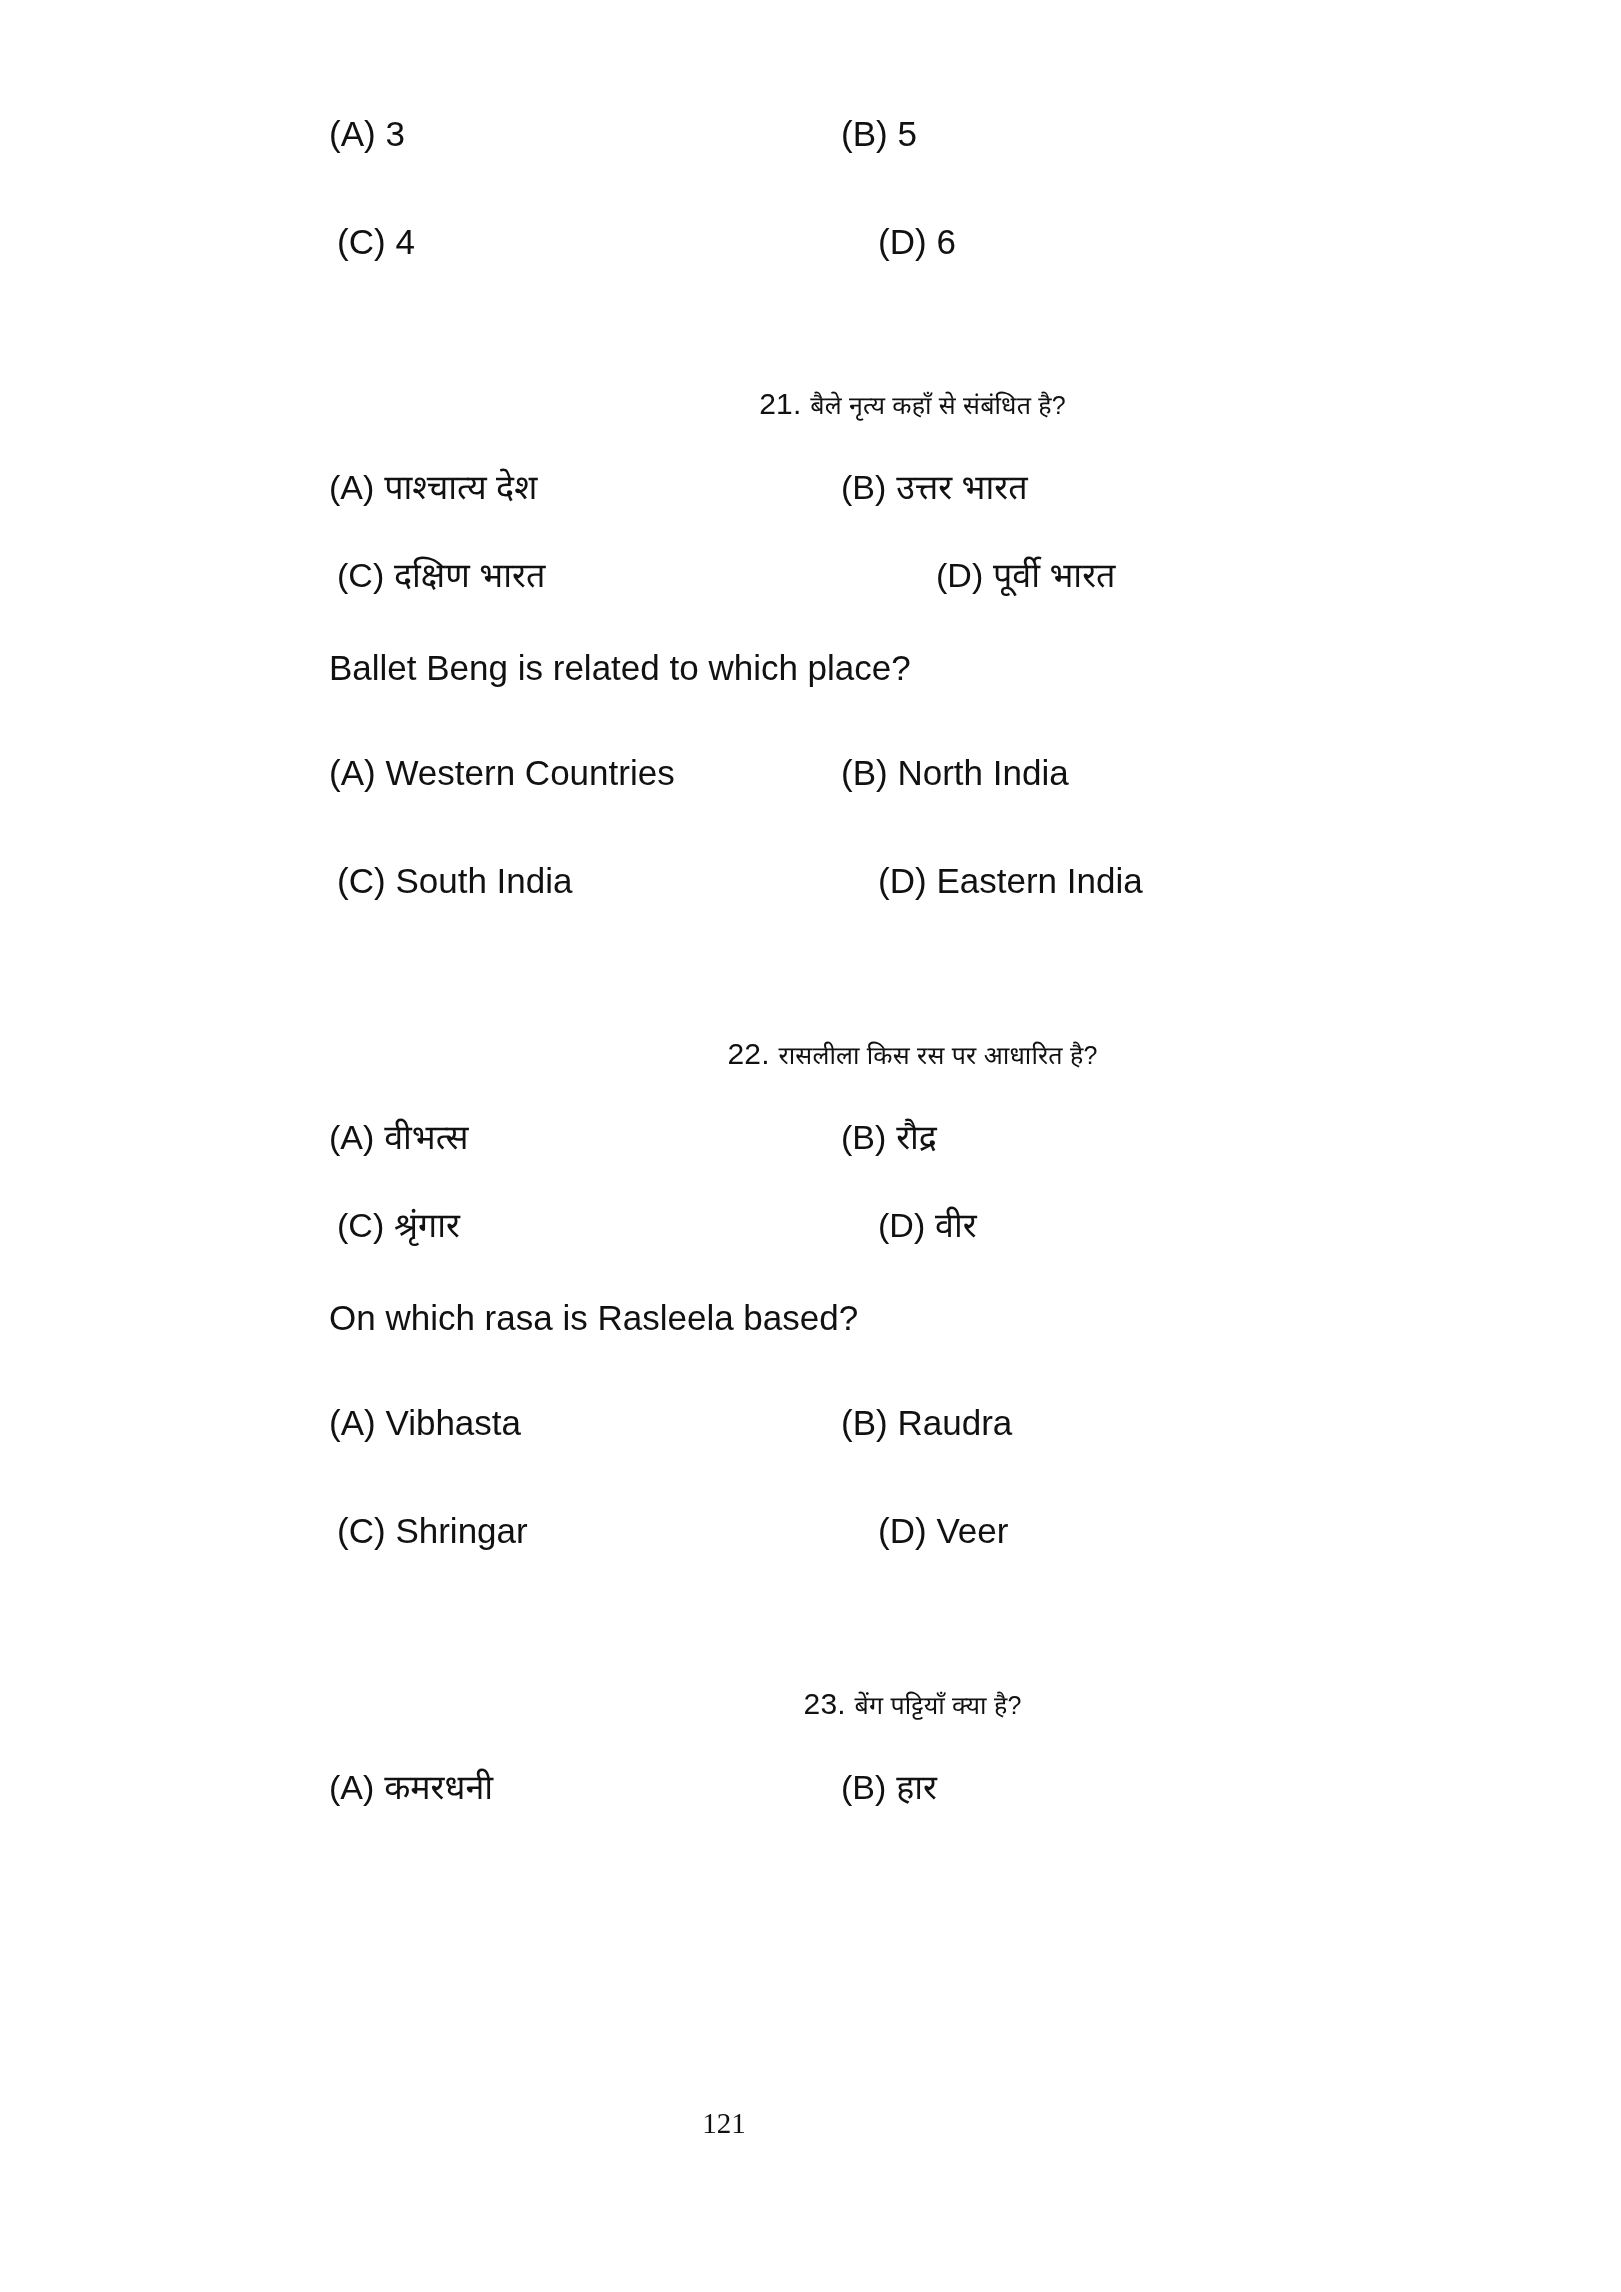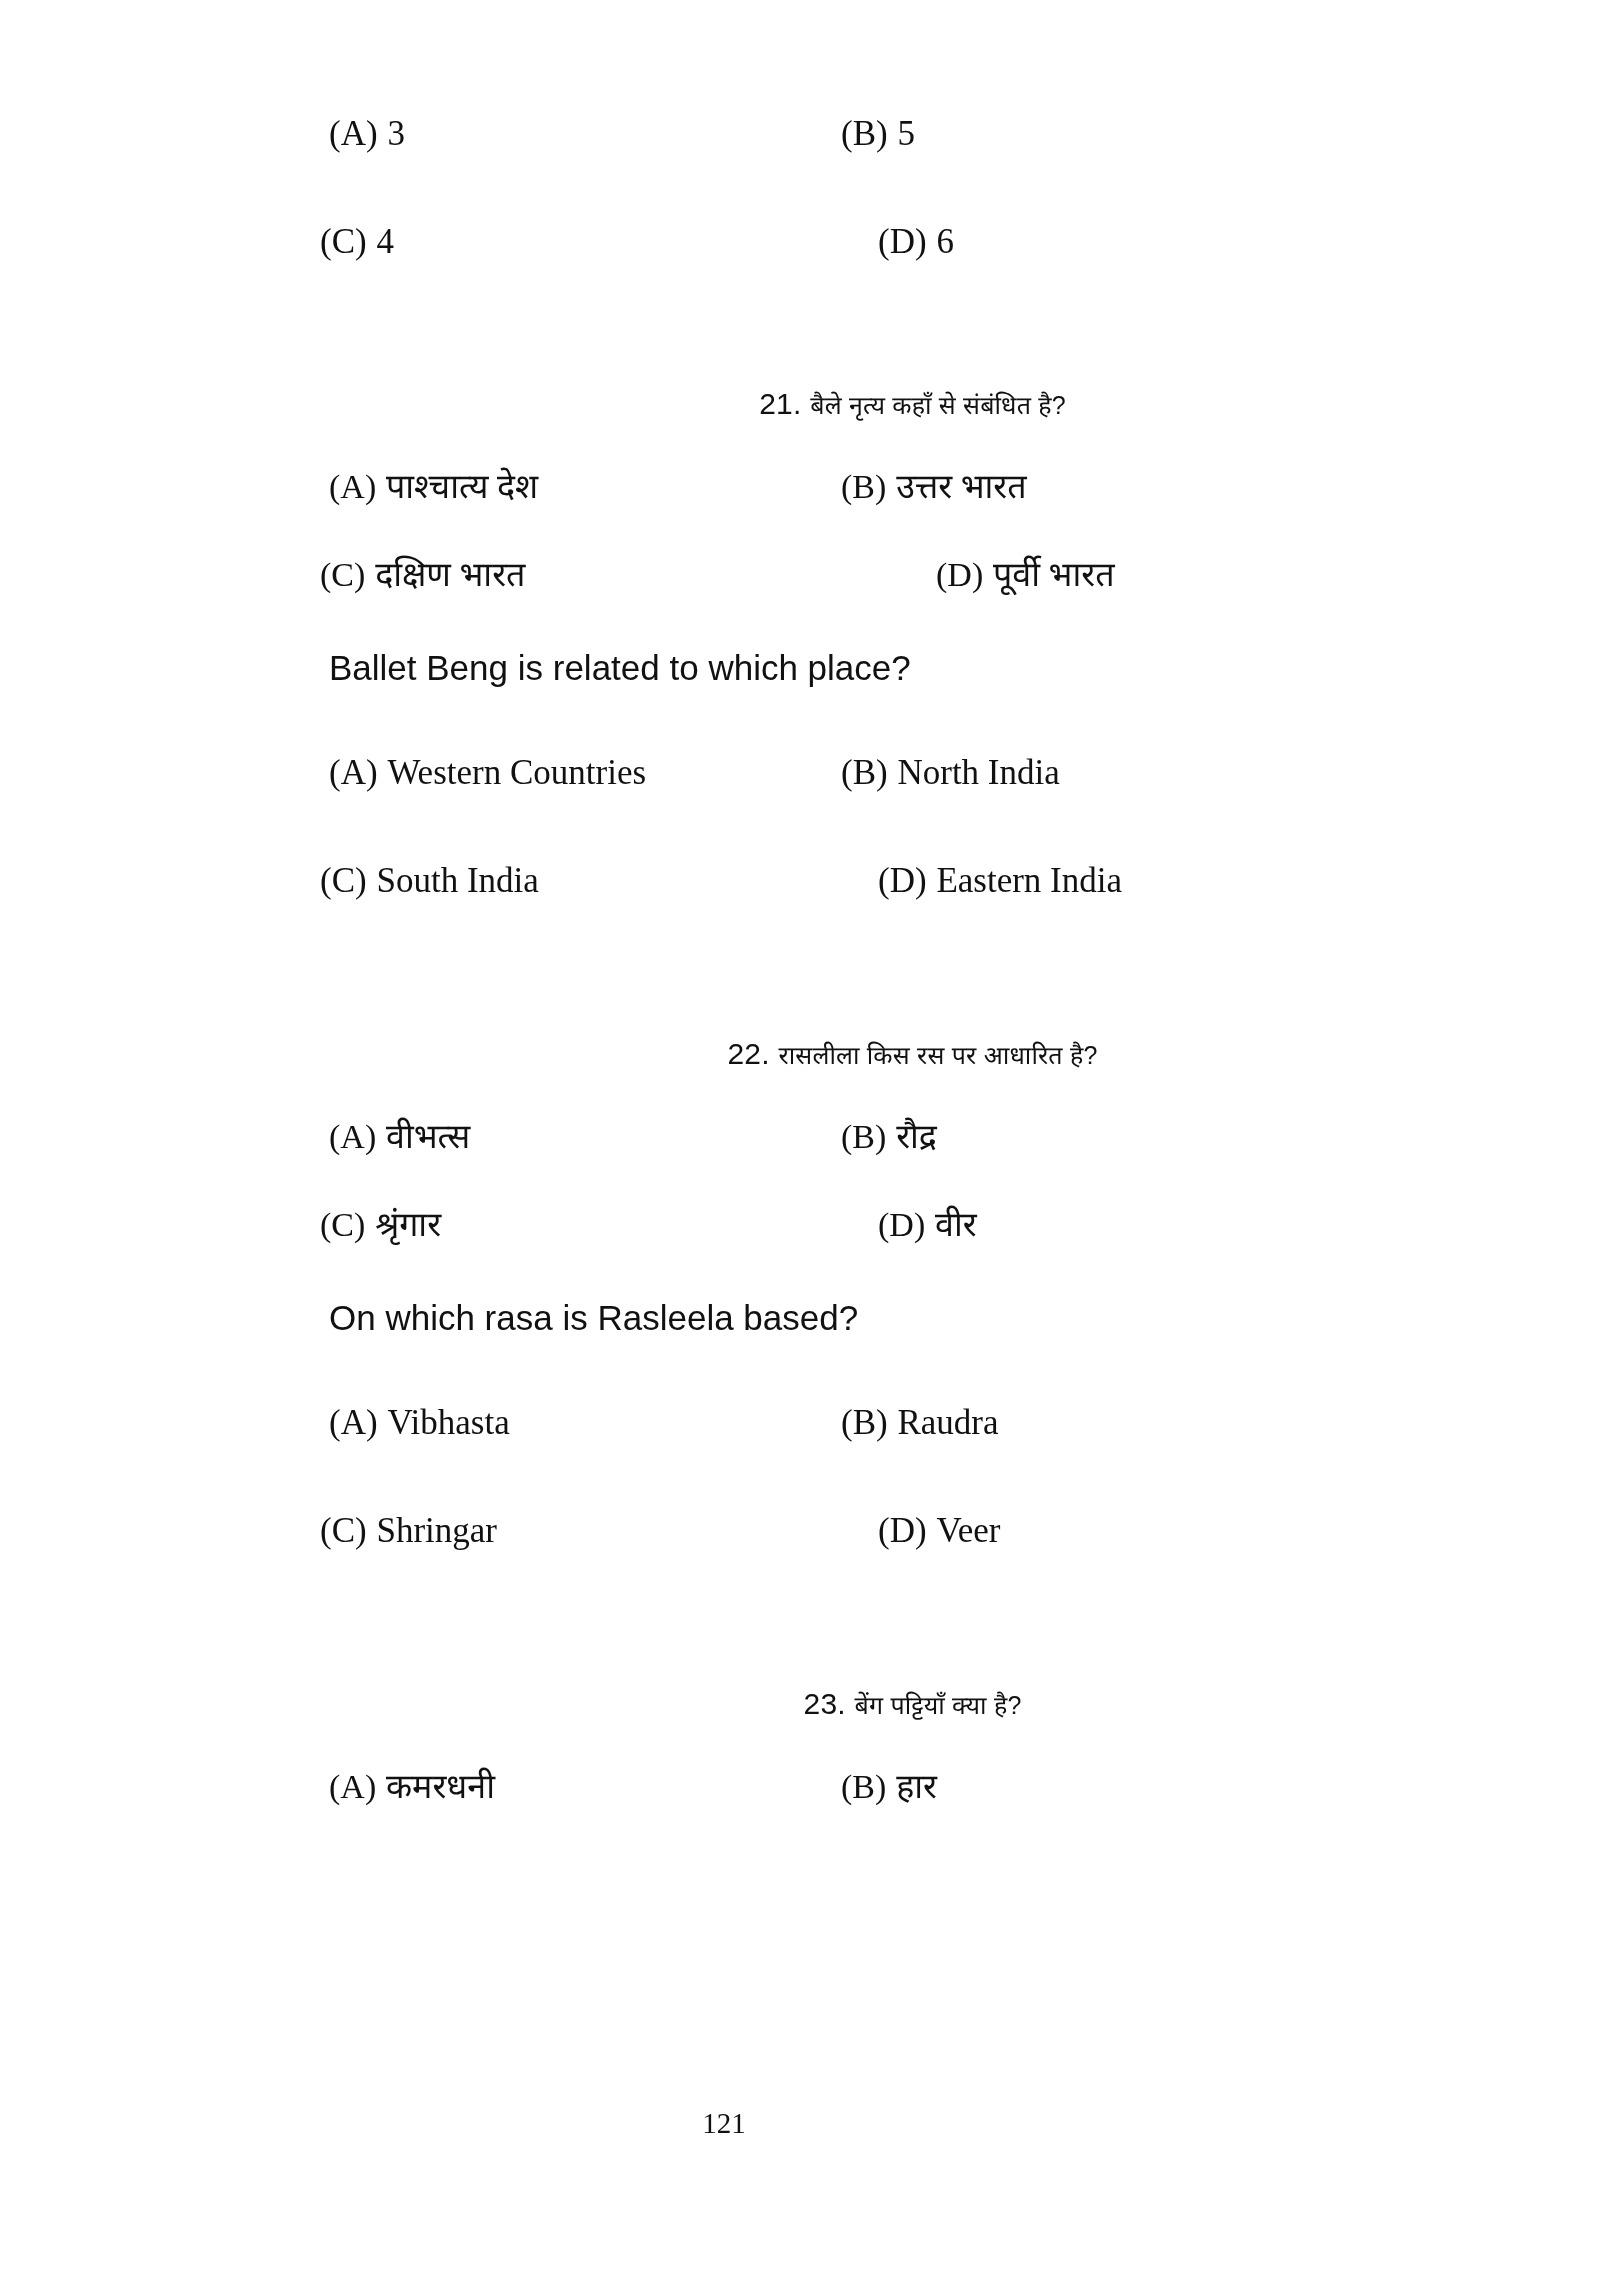--- a/index.html
+++ b/index.html
@@ -57,28 +57,27 @@
     display: block;
     position: relative;
     height: 61px;
   }
   .opt {
     position: absolute;
     top: 0;
     white-space: nowrap;
     font-size: 34px;
     line-height: 1.0;
-    font-family: Liberation Serif, serif;
   }
   .opt .lbl {
     margin-right: 9.8px;
   }
   .col-a { left: 329px; }
   .col-b { left: 841px; }
-  .col-c { left: 320px; }
+  .col-c { left: 337px; }
   .col-d { left: 878px; }
   .col-d.shift { left: 936px; }
 
   .opt-hi { font-size: 34px; }
   .opt-en { font-size: 35px; }
 
   
   .sp-top-20opts { height: 116px; }
   .gap-sm { height: 27.4px; }
   .gap-md { height: 47px; }

